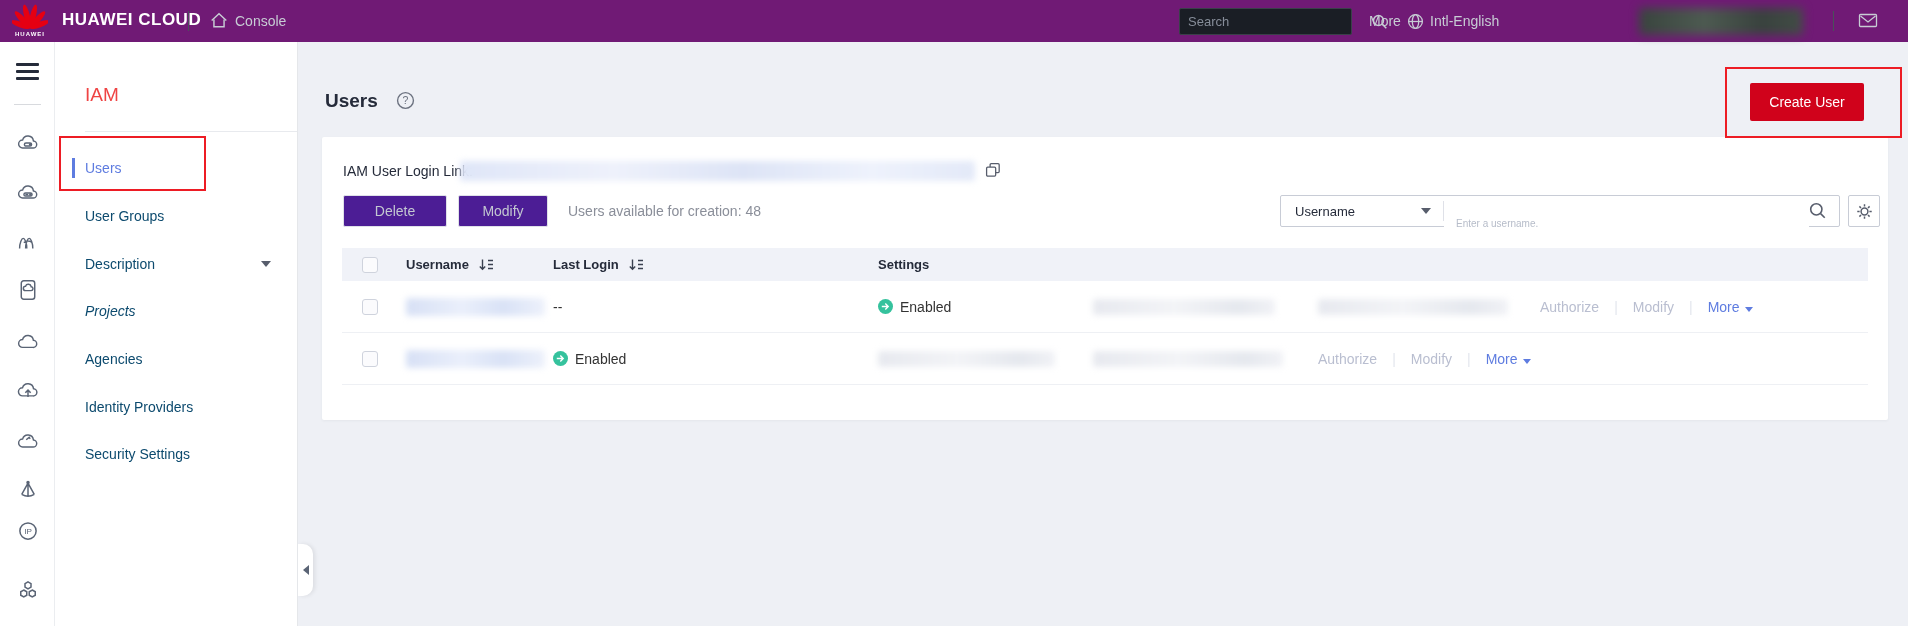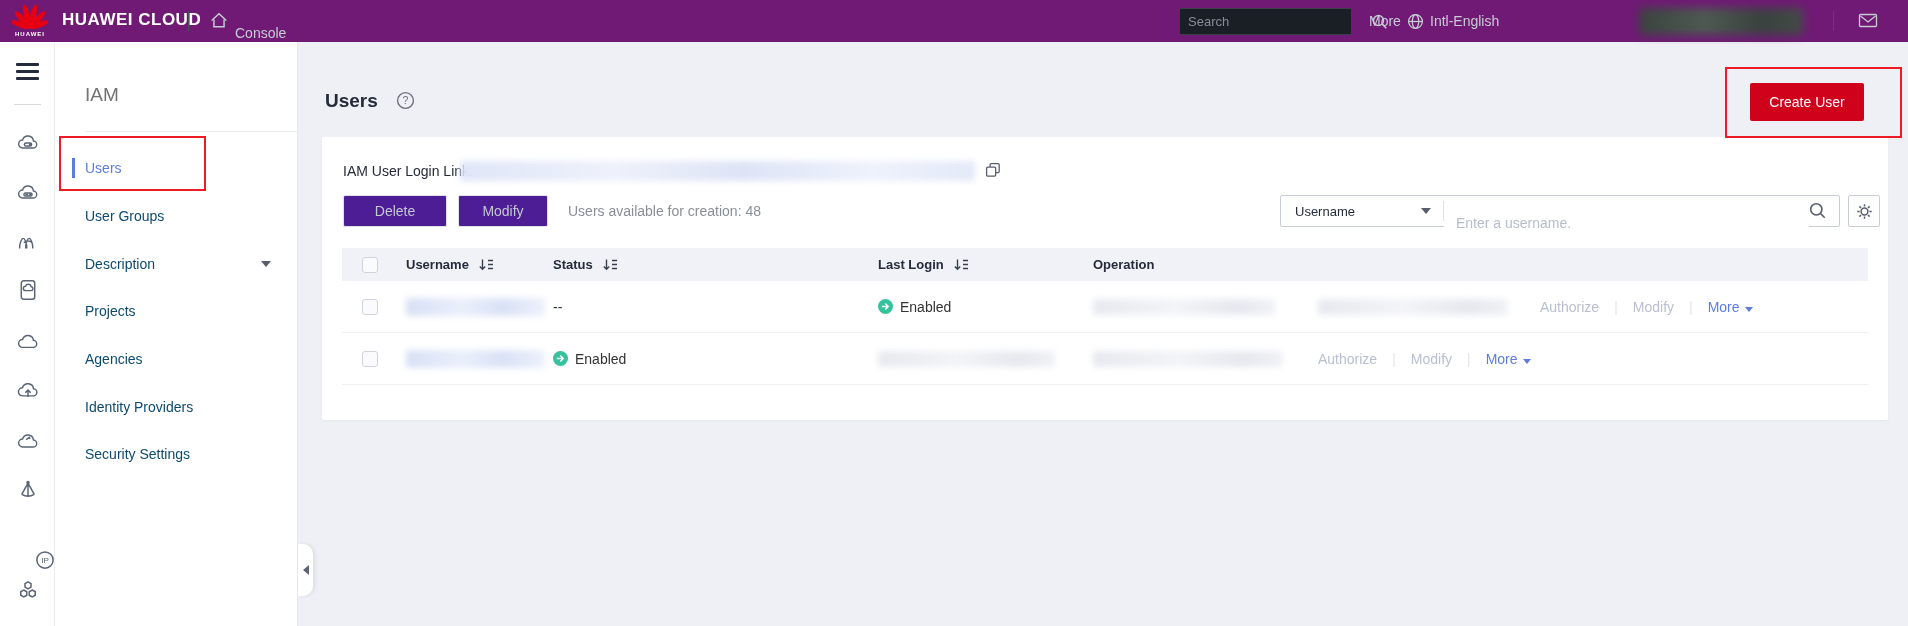--- a/index.html
+++ b/index.html
@@ -8,21 +8,21 @@
   #screen { position:relative; width:1908px; height:626px; overflow:hidden; background:#eef0f5; }
 
   
   .topbar { position:absolute; left:0; top:0; width:1908px; height:42px; background:#701a75; z-index:30; }
   .topbar * { color:#c7ccd4; }
   .logo { position:absolute; left:10px; top:3px; width:40px; height:36px; text-align:center; }
   .logo .hw-txt { display:block; font-size:6px; letter-spacing:1px; color:#fff; font-weight:bold; margin-top:-2px; }
   .brand { position:absolute; left:62px; top:10px; font-size:17px; font-weight:bold; color:#fff; letter-spacing:.5px; }
   .tb-div { position:absolute; top:11px; width:1px; height:20px; background:#4a505a; }
   .console-home { position:absolute; left:210px; top:12px; }
-  .console-lbl { position:absolute; left:235px; top:13px; font-size:14px;margin-top:12px; }
+  .console-lbl { position:absolute; left:235px; top:13px; font-size:14px; }
   .tb-search { position:absolute; left:1179px; top:8px; width:173px; height:27px; background:#1a1e25; border:1px solid #3a4049; border-radius:2px; display:flex; align-items:center; }
   .tb-search input { flex:1; background:transparent; border:none; outline:none; color:#c7ccd4; font-size:13px; padding:0 8px; font-family:"Liberation Sans",sans-serif; }
   .tb-search input::placeholder { color:#868d99; }
   .tb-search svg { margin-right:7px; flex:none; }
   .tb-more { position:absolute; left:1369px; top:13px; font-size:14px; cursor:pointer; }
   .tb-globe { position:absolute; left:1407px; top:13px; }
   .tb-lang { position:absolute; left:1430px; top:13px; font-size:14px; cursor:pointer; }
   .tb-acct-blur { position:absolute; left:1639px; top:8px; width:164px; height:27px; border-radius:3px;
      background:linear-gradient(90deg,#39443e,#4d5a51 40%,#39423e 75%,#424c46); filter:blur(5px); }
   .tb-mail { position:absolute; left:1858px; top:12px; }
@@ -30,21 +30,21 @@
   
   .rail { position:absolute; left:0; top:42px; width:55px; bottom:0; background:#fff; border-right:1px solid #ebedf0; z-index:20; }
   .rail .ritem { position:absolute; left:0; width:55px; height:24px; display:flex; justify-content:center; align-items:center; cursor:pointer; }
   .rail svg { stroke:#5a6475; fill:none; stroke-width:1.2; }
   .rail-div { position:absolute; left:14px; top:62px; width:27px; height:1px; background:#d8dade; }
   .hamburger { position:absolute; left:16px; top:21px; width:23px; cursor:pointer; }
   .hamburger div { height:2.5px; background:#252b3a; margin-bottom:4.5px; border-radius:1px; }
 
   
   .nav { position:absolute; left:55px; top:42px; width:243px; bottom:0; background:#fff; border-right:1px solid #e5e7ea; z-index:20; }
-  .nav-title { position:absolute; left:30px; top:42px; font-size:19px; color:#737373; }
+  .nav-title { position:absolute; left:30px; top:42px; font-size:19px; color:#ef4444; }
   .nav-divider { position:absolute; left:30px; top:89px; right:0; height:1px; background:#e8eaee; }
   .nav-item { position:absolute; left:0; right:0; height:44px; display:flex; align-items:center; font-size:14px; color:#0c4a6e; padding-left:30px; cursor:pointer; }
   .nav-item.active { color:#5e7ce0; }
   .active-bar { position:absolute; left:17px; top:12px; width:3px; height:20px; background:#5e7ce0; }
   .nav-caret { position:absolute; right:26px; top:19px; width:0; height:0; border-left:5px solid transparent; border-right:5px solid transparent; border-top:6px solid #575d6c; }
 
   
   .collapse-tab { position:absolute; left:298px; top:544px; width:15px; height:52px; background:#fff; border-radius:0 10px 10px 0; box-shadow:2px 0 4px rgba(0,0,0,.08); z-index:19; cursor:pointer; display:flex; align-items:center; justify-content:center; }
   .collapse-tab .tri { width:0; height:0; border-top:5px solid transparent; border-bottom:5px solid transparent; border-right:6px solid #5a6475; }
 
@@ -69,21 +69,21 @@
   .toolbar { position:absolute; left:0; top:58px; width:100%; height:32px; }
   .btn-gray { position:absolute; height:32px; background:#4c1d95; border:1px solid #dfe1e8; border-radius:2px; color:#c3c7d1; font-size:14px; text-align:center; font-family:"Liberation Sans",sans-serif; }
   .btn-delete { left:21px; width:104px; }
   .btn-modify { left:136px; width:90px; }
   .avail-txt { position:absolute; left:246px; top:8px; font-size:14px; color:#8a8e99; }
 
   .filter-box { position:absolute; left:958px; top:0; width:560px; height:32px; border:1px solid #c8ccd6; border-radius:2px; background:#fff; display:flex; align-items:center; }
   .filter-field { width:162px; flex:none; display:flex; align-items:center; padding-left:14px; cursor:pointer; font-size:13px; color:#252b3a; height:100%; }
   .filter-caret { margin-left:auto; margin-right:12px; width:0; height:0; border-left:5px solid transparent; border-right:5px solid transparent; border-top:6px solid #575d6c; }
   .filter-div { width:1px; height:20px; background:#dfe1e8; flex:none; }
-  .filter-box input { flex:1; border:none; outline:none; font-size:14px; color:#333; padding:0 12px; font-family:"Liberation Sans",sans-serif;margin-top:24px; }
+  .filter-box input { flex:1; border:none; outline:none; font-size:10px; color:#333; padding:0 12px; font-family:"Liberation Sans",sans-serif;margin-top:24px; }
   .filter-box input::placeholder { color:#b6bcc9; }
   .filter-search { margin-right:12px; cursor:pointer; flex:none; }
   .gear-btn { position:absolute; left:1526px; top:0; width:32px; height:32px; border:1px solid #c8ccd6; border-radius:2px; background:#fff; display:flex; align-items:center; justify-content:center; cursor:pointer; }
 
   
   .table { position:absolute; left:20px; top:111px; width:1526px; }
   .trow { display:grid; grid-template-columns:56px 147px 325px 215px 225px 222px 1fr; align-items:center; }
   .thead { height:33px; background:#f0f2f8; font-size:13px; font-weight:bold; color:#252b3a; }
   .tbody-row { height:52px; border-bottom:1px solid #eef0f4; font-size:14px; color:#333; }
   .cell { padding-left:8px; display:flex; align-items:center; gap:6px; position:relative; height:100%; }
@@ -202,21 +202,21 @@
           <path d="M4.5 12.5 a3.3 3.3 0 0 1 0-6.6 a4.6 4.6 0 0 1 9 .7 a2.9 2.9 0 0 1 -.4 5.9 Z"></path>
           <path d="M7.5 6.5 l2.5 -2 l0.8 1.2"></path>
         </svg>
     </div>
     <div class="ritem" style="top:436px;">
       <svg width="20" height="20" viewBox="0 0 16 16">
           <path d="M8 2.5 L3 11.5 M8 2.5 L13 11.5 M8 2.5 L8 13 M3 11.5 Q8 14.5 13 11.5"></path>
           <circle cx="8" cy="2" r="0.8" fill="#5a6475"></circle>
         </svg>
     </div>
-    <div class="ritem" style="top:506px;justify-content:flex-end;">
+    <div class="ritem" style="top:477px;">
       <svg width="20" height="20" viewBox="0 0 16 16">
           <circle cx="8" cy="8" r="6.5"></circle>
           <text x="8" y="10.5" text-anchor="middle" font-size="6.5" fill="#5a6475" stroke="none" font-family="Liberation Sans, sans-serif">IP</text>
         </svg>
     </div>
     <div class="ritem" style="top:536px;">
       <svg width="20" height="20" viewBox="0 0 16 16">
           <path d="M8 1.5 l2.4 1.4 v2.8 L8 7.1 5.6 5.7 V2.9 Z M4.6 8 l2.4 1.4 v2.8 L4.6 13.6 2.2 12.2 V9.4 Z M11.4 8 l2.4 1.4 v2.8 l-2.4 1.4 -2.4-1.4 V9.4 Z"></path>
         </svg>
     </div>
@@ -230,21 +230,21 @@
       <div class="active-bar"></div>
       <span>Users</span>
     </div>
     <div class="nav-item" style="top:152px;">
       <span>User Groups</span>
     </div>
     <div class="nav-item" style="top:200px;">
       <span>Description</span>
       <div class="nav-caret"></div>
     </div>
-    <div class="nav-item" style="top:247px;">
+    <div class="nav-item" style="top:247px;font-style:italic;">
       <span>Projects</span>
     </div>
     <div class="nav-item" style="top:295px;">
       <span>Agencies</span>
     </div>
     <div class="nav-item" style="top:343px;">
       <span>Identity Providers</span>
     </div>
     <div class="nav-item" style="top:390px;">
       <span>Security Settings</span>
@@ -308,35 +308,28 @@
             <div class="checkbox"></div>
           </div>
         <div class="cell">
           <span>Username</span>
           <svg class="sort-ico" width="15" height="12" viewBox="0 0 15 12" fill="none" stroke="#3a4150" stroke-width="1.4">
             <path d="M3.5 0.5 V10 M0.8 7.5 L3.5 10.3 L6.2 7.5"></path>
               <path d="M9 1.5 h5 M9 5.5 h5 M9 9.5 h5"></path>
           </svg>
         </div>
         <div class="cell">
-          <span>Status</span>
-          <svg class="sort-ico" width="15" height="12" viewBox="0 0 15 12" fill="none" stroke="#3a4150" stroke-width="1.4">
-            <path d="M3.5 0.5 V10 M0.8 7.5 L3.5 10.3 L6.2 7.5"></path>
-              <path d="M9 1.5 h5 M9 5.5 h5 M9 9.5 h5"></path>
-          </svg>
-        </div>
-        <div class="cell">
           <span>Last Login</span>
           <svg class="sort-ico" width="15" height="12" viewBox="0 0 15 12" fill="none" stroke="#3a4150" stroke-width="1.4">
             <path d="M3.5 0.5 V10 M0.8 7.5 L3.5 10.3 L6.2 7.5"></path>
               <path d="M9 1.5 h5 M9 5.5 h5 M9 9.5 h5"></path>
           </svg>
         </div>
         <div class="cell">
-          <span>Operation</span>
+          <span>Settings</span>
         </div>
       </div>
 
       <div class="trow tbody-row">
         <div class="cell cell-check">
             <div class="checkbox"></div>
           </div>
         <div class="cell">
             <div class="name-blur" style="width:157px;"></div>
           </div>

